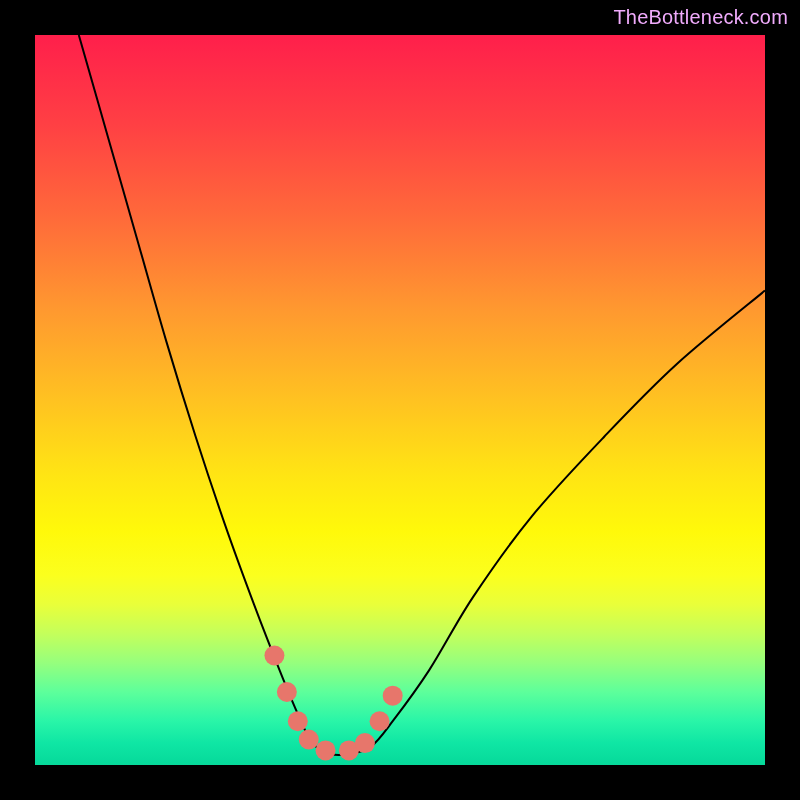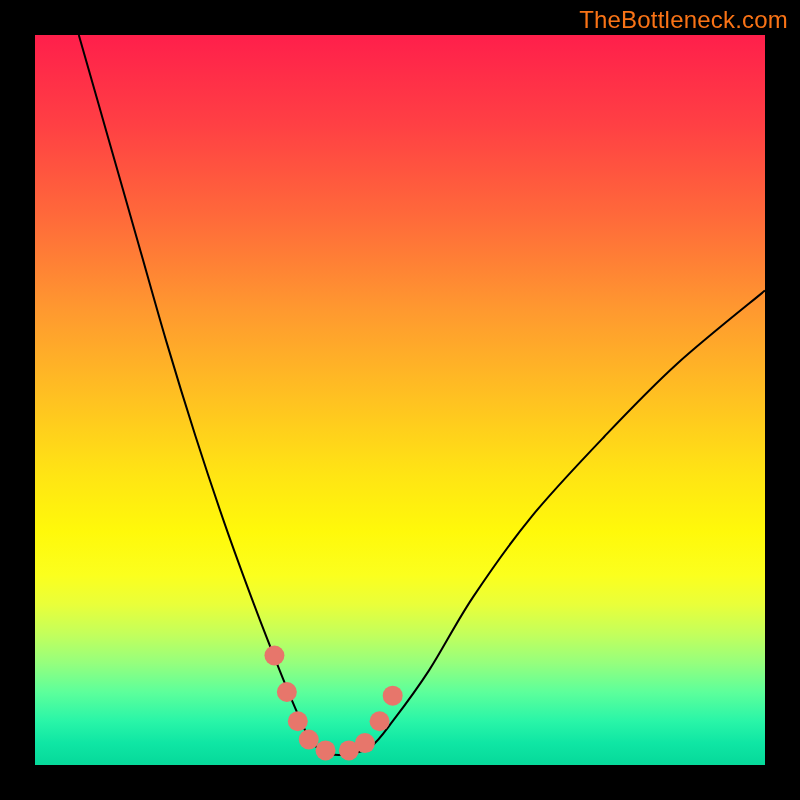--- a/index.html
+++ b/index.html
@@ -39,22 +39,22 @@
       #29f5a8 94%,
       #0fe6a4 97%,
       #06d99a 100%
     );
   }
   .watermark {
     position: absolute;
     top: 6px;
     right: 12px;
     font-family: Arial, Helvetica, sans-serif;
-    font-size: 24px;
-    color: #f97316;
+    font-size: 20px;
+    color: #f0abfc;
     font-weight: 500;
     letter-spacing: 0.2px;
   }
   svg.curve {
     position: absolute;
     top: 0;
     left: 0;
     width: 730px;
     height: 730px;
   }

